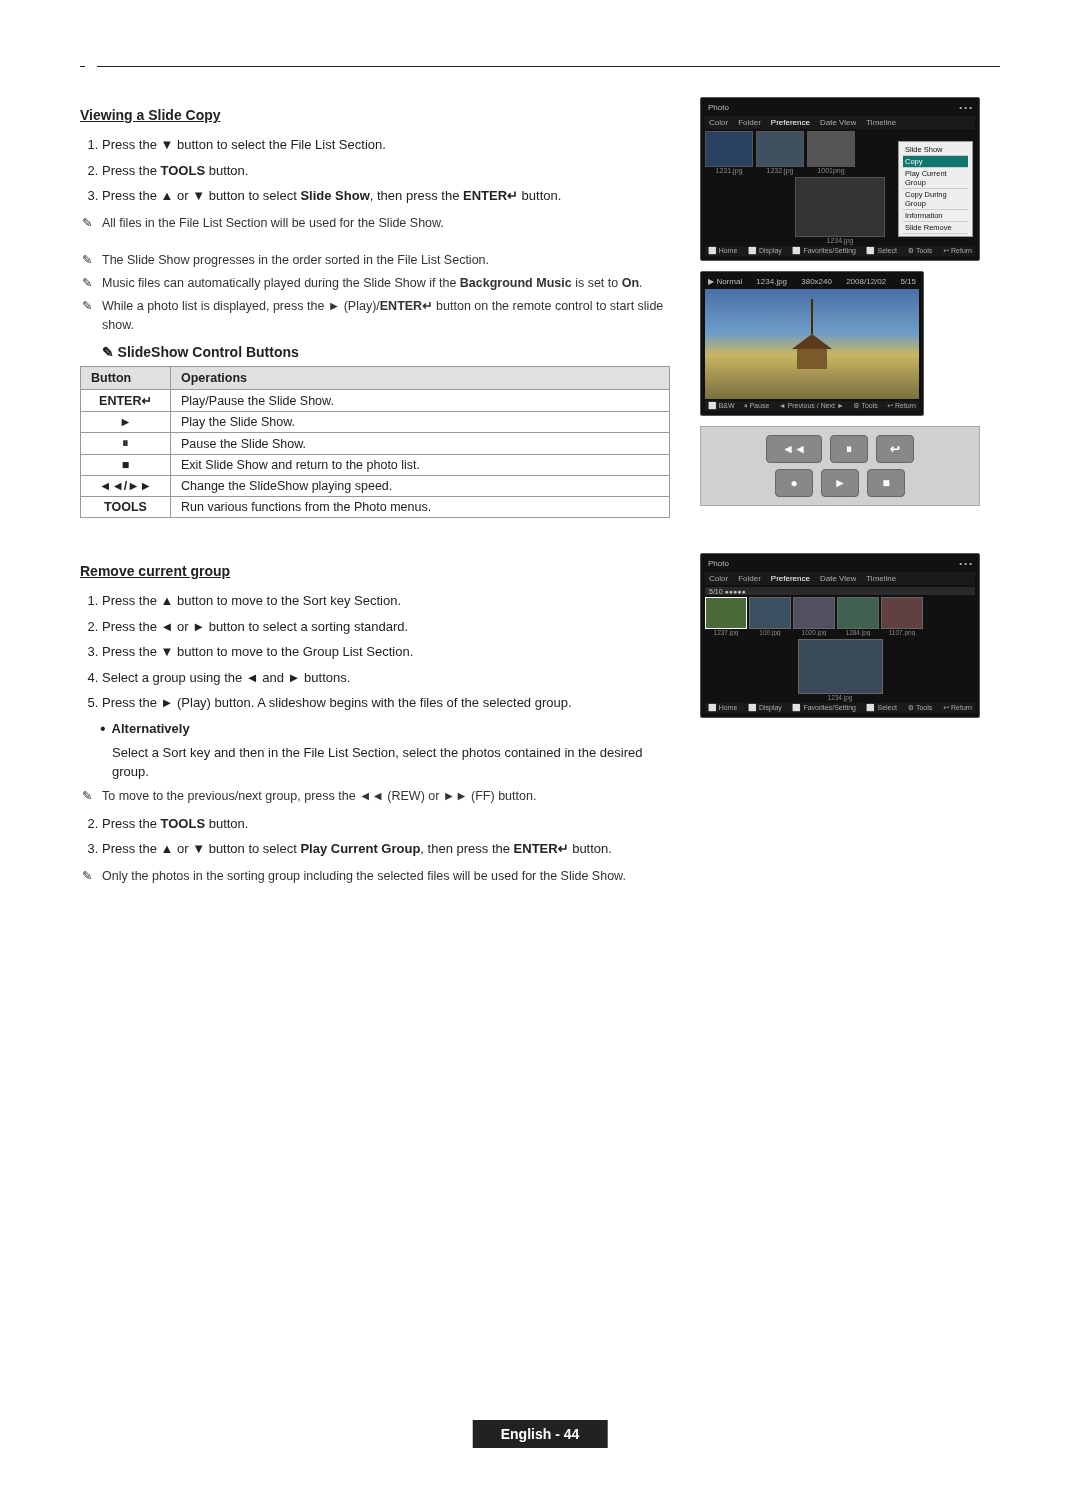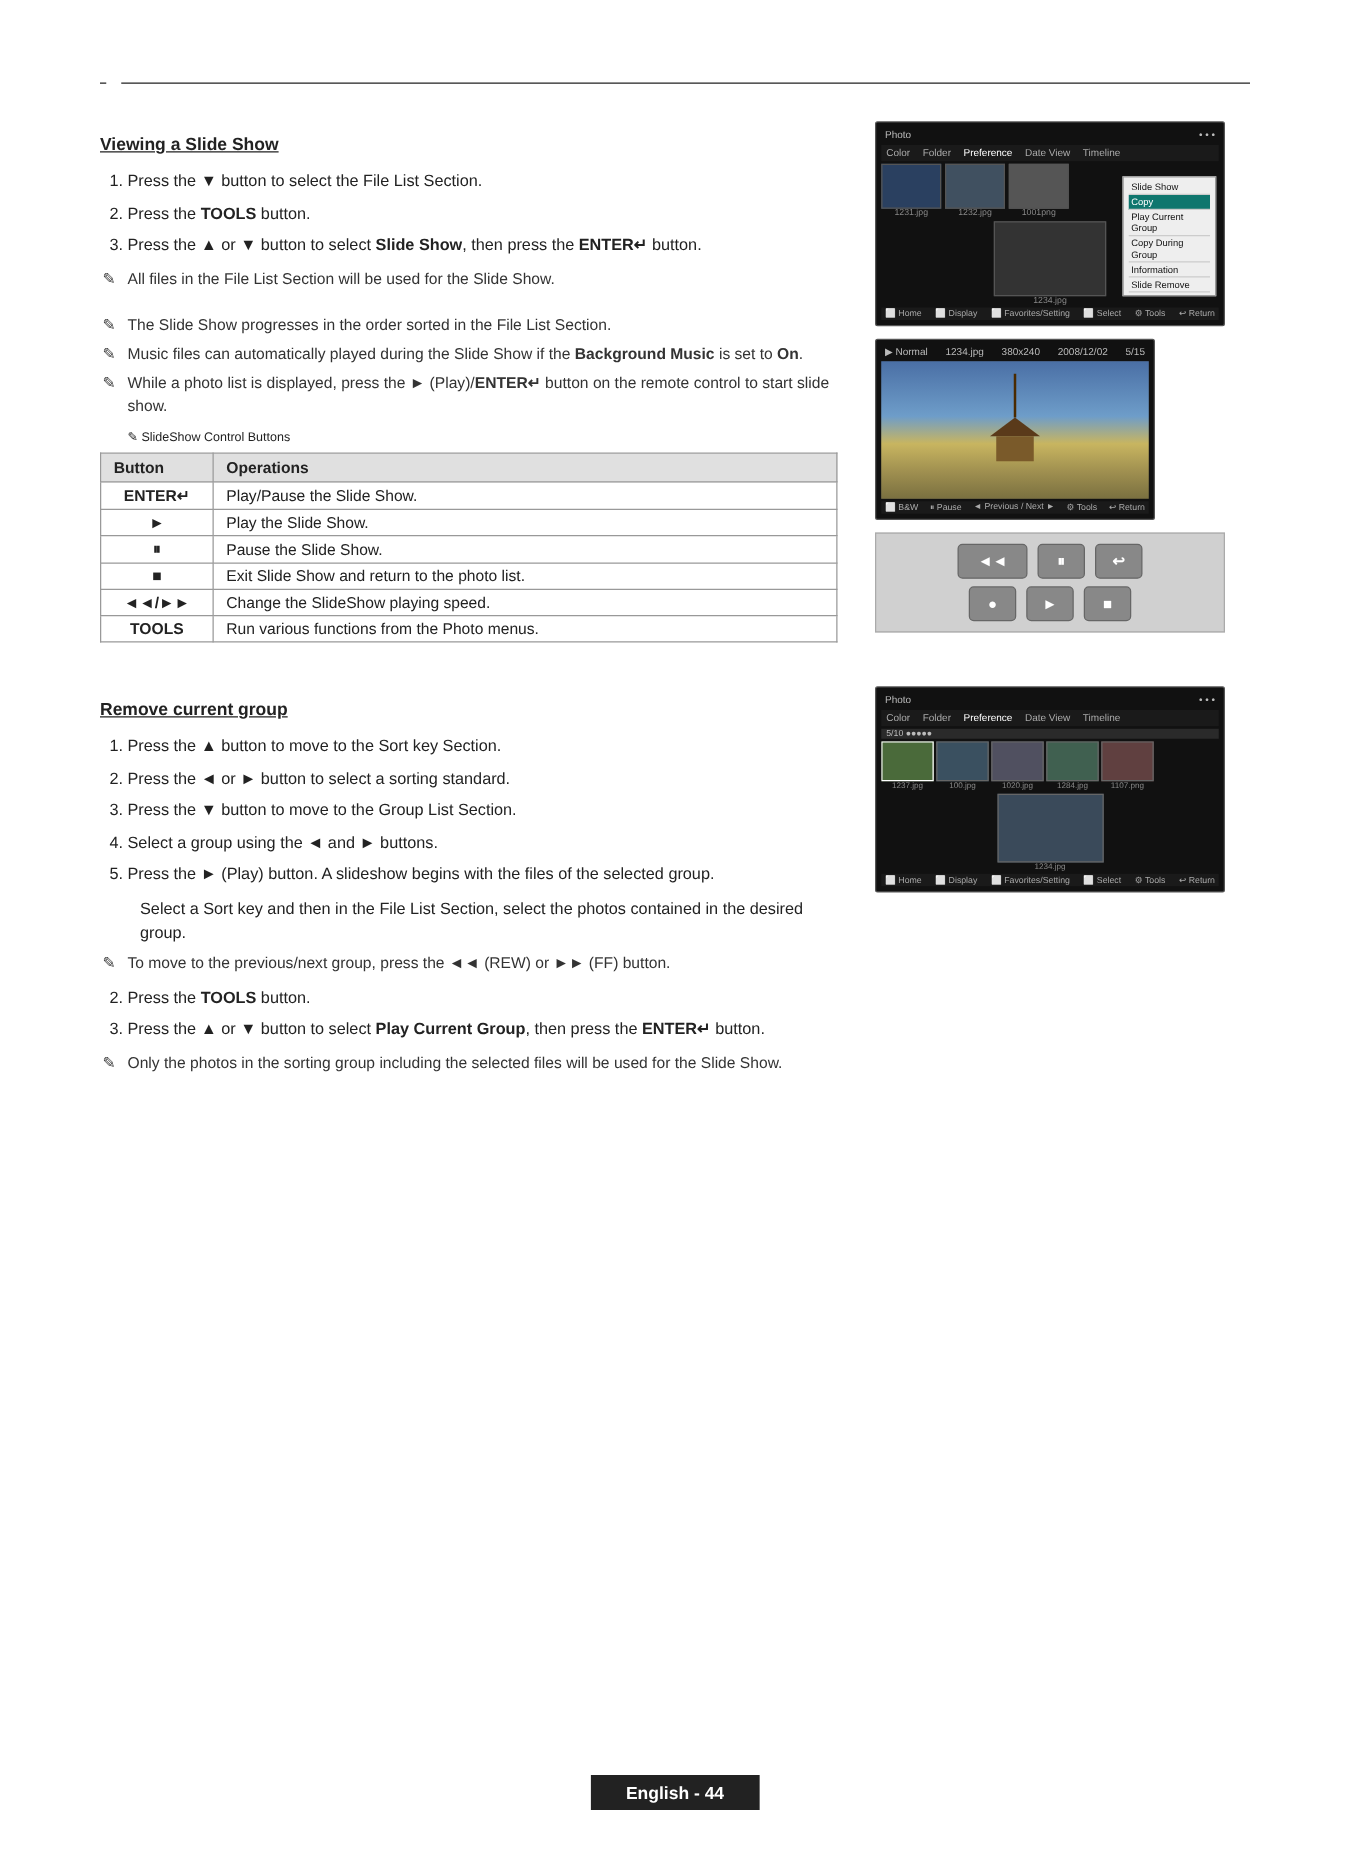--- a/index.html
+++ b/index.html
@@ -57,22 +57,22 @@
     ol {
       padding-left: 22px;
       margin-bottom: 8px;
     }
     ol li {
       margin-bottom: 6px;
       font-size: 13px;
       line-height: 1.5;
     }
     .subsection-label {
-      font-weight: normal;
-      font-size: 10px;
+      font-weight: bold;
+      font-size: 14px;
       margin: 10px 0 5px 0;
       padding-left: 22px;
     }
     
     .control-table {
       border-collapse: collapse;
       width: 100%;
       margin: 6px 0 10px 0;
       font-size: 12.5px;
     }
@@ -353,21 +353,21 @@
 
 <div class="page">
 
   <div class="page-title-block">
     <hr class="title-hr">
   </div>
 
   <div class="two-col">
     <div class="left-col">
 
-      <div class="section-header">Viewing a Slide Show</div>
+      <div class="section-header">Viewing a Slide Copy</div>
 
       <ol>
         <li>Press the ▼ button to select the File List Section.</li>
         <li>Press the <strong>TOOLS</strong> button.</li>
         <li>Press the ▲ or ▼ button to select <strong>Slide Show</strong>, then press the <strong>ENTER↵</strong> button.</li>
       </ol>
 
       <div class="note-line">All files in the File List Section will be used for the Slide Show.</div>
 
       <br>
@@ -519,20 +519,23 @@
         <div class="section-header">Remove current group</div>
 
         <ol>
           <li>Press the ▲ button to move to the Sort key Section.</li>
           <li>Press the ◄ or ► button to select a sorting standard.</li>
           <li>Press the ▼ button to move to the Group List Section.</li>
           <li>Select a group using the ◄ and ► buttons.</li>
           <li>Press the ► (Play) button. A slideshow begins with the files of the selected group.</li>
         </ol>
 
+        <div class="bullet-alt">
+          <span><strong>Alternatively</strong></span>
+        </div>
         <div style="padding-left:32px;font-size:13px;line-height:1.5;margin-bottom:5px;">
           Select a Sort key and then in the File List Section, select the photos contained in the desired group.
         </div>
         <div class="note-line">To move to the previous/next group, press the ◄◄ (REW) or ►► (FF) button.</div>
 
         <ol start="2" style="margin-top:8px;">
           <li>Press the <strong>TOOLS</strong> button.</li>
           <li>Press the ▲ or ▼ button to select <strong>Play Current Group</strong>, then press the <strong>ENTER↵</strong> button.</li>
         </ol>
 

